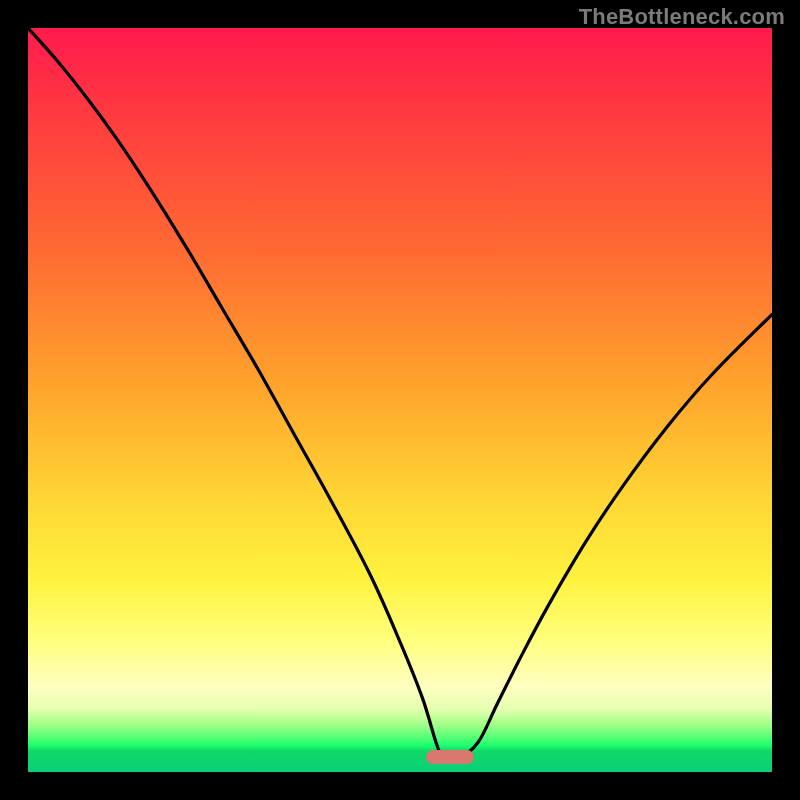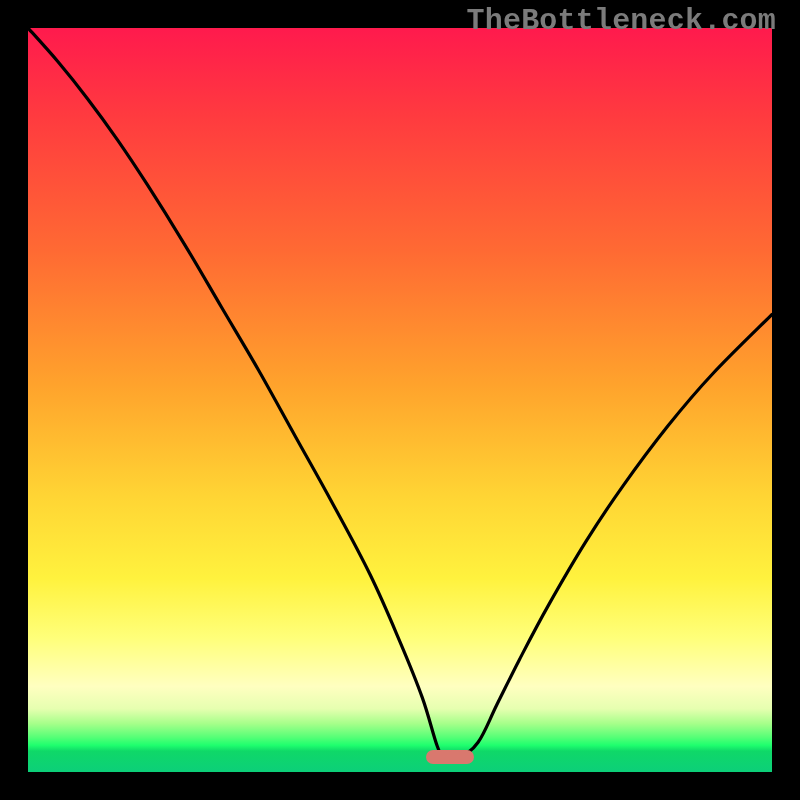--- a/index.html
+++ b/index.html
@@ -6,23 +6,23 @@
   html, body { width: 800px; height: 800px; overflow: hidden; background: #000; }
   .frame {
     position: relative;
     width: 800px;
     height: 800px;
     background: #000;
   }
   .watermark {
     position: absolute;
     top: 4px;
-    right: 24px;
-    font-family: Liberation Mono, monospace;
-    font-size: 30px;
+    right: 15px;
+    font-family: Liberation Sans, sans-serif;
+    font-size: 22px;
     font-weight: 600;
     color: #7b7b7b;
     letter-spacing: 0.2px;
     z-index: 10;
   }
   .plot {
     position: absolute;
     left: 28px;
     top: 28px;
     width: 744px;   

